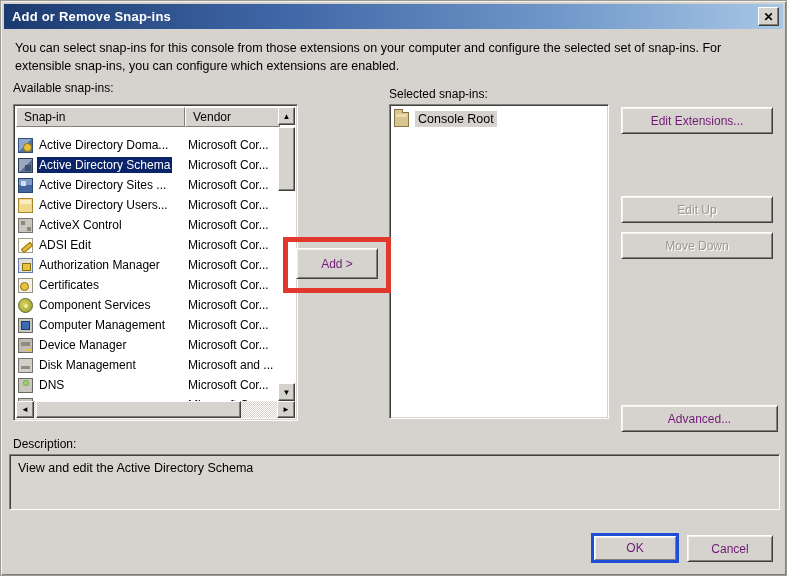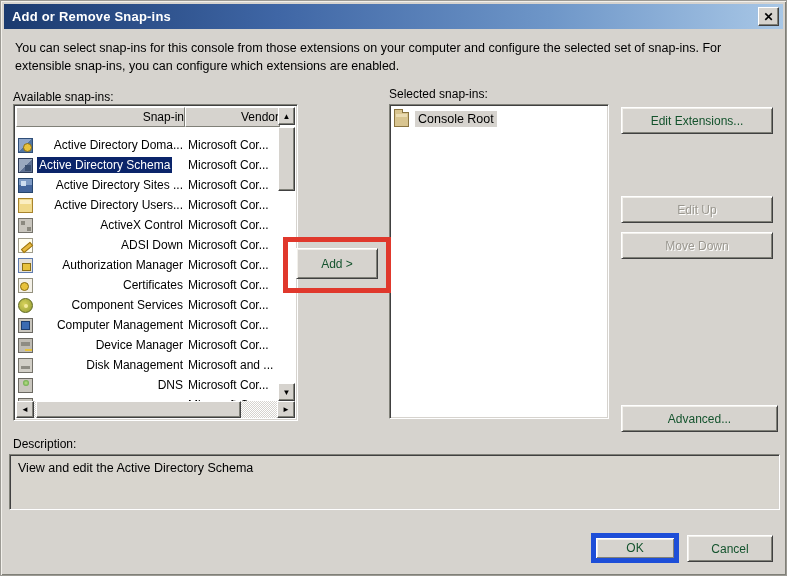--- a/index.html
+++ b/index.html
@@ -17,21 +17,21 @@
     box-shadow:inset -1px -1px 0 #808078;display:flex;align-items:center;justify-content:center;
     font-size:12px;font-weight:bold;color:#000;cursor:pointer;line-height:1;}
   
   .intro{position:absolute;left:14px;top:38px;width:758px;font-size:12.5px;line-height:18px;color:#000;}
   
   .grp-label{position:absolute;font-size:12px;color:#000;}
   
   .listview{position:absolute;left:12px;top:103px;width:285px;height:317px;background:#FFFFFF;
     border:1px solid;border-color:#808078 #FFFFFF #FFFFFF #808078;
     box-shadow:inset 1px 1px 0 #404040, inset -1px -1px 0 #D6D3CE;}
-  .lv-inner{position:absolute;inset:2px;overflow:hidden;background:#fff;text-align:right;}
+  .lv-inner{position:absolute;inset:2px;overflow:hidden;background:#fff;}
   .lv-header{display:flex;height:20px;position:relative;z-index:3;}
   .hdr-cell{background:#D6D3CE;border:1px solid;border-color:#FFFFFF #808078 #808078 #FFFFFF;
     font-size:12px;padding:2px 0 0 7px;color:#000;}
   .hdr-snapin{width:169px;}
   .hdr-vendor{width:95px;}
   .lv-rows{position:absolute;left:0;top:20px;right:17px;bottom:0;overflow:hidden;margin-top:8px;}
   .lv-row{display:flex;align-items:center;height:20px;font-size:12px;color:#000;padding-left:2px;}
   .lv-name{flex:0 0 148px;white-space:nowrap;overflow:hidden;padding:1px 2px;}
   .lv-name.hl{background:#0A246A;color:#FFFFFF;flex:0 0 auto;margin-right:4px;}
   .lv-vendor{white-space:nowrap;overflow:hidden;position:absolute;left:172px;}
@@ -81,23 +81,23 @@
   .i-dns-icon{background:#C9C6BE;border:1px solid #6B6962;}
   .i-dns-icon::after{left:4px;top:1px;width:6px;height:6px;background:radial-gradient(circle,#BCE08A,#4F9A34);border-radius:50%;}
   .i-event-viewer-icon{background:#C9C6BE;border:1px solid #6B6962;}
   .i-event-viewer-icon::after{right:1px;bottom:1px;width:6px;height:6px;background:#E8C23C;border-radius:50%;}
   .i-folder-icon{background:#D9C590;border:1px solid #8A7440;margin-right:6px;}
   .i-folder-icon::before{content:"";position:absolute;left:-1px;top:-4px;width:7px;height:3px;background:#D9C590;border:1px solid #8A7440;border-bottom:none;}
   .i-folder-icon::after{left:1px;top:1px;right:1px;height:3px;background:#EBDCB2;}
   
   .btn{background:#D6D3CE;border:1px solid;border-color:#FFFFFF #404040 #404040 #FFFFFF;
     box-shadow:inset 1px 1px 0 #F2F0EB,inset -1px -1px 0 #808078;
-    font-size:12px;color:#14532d;display:flex;align-items:center;justify-content:center;cursor:pointer;position:absolute;}
+    font-size:12px;color:#701a75;display:flex;align-items:center;justify-content:center;cursor:pointer;position:absolute;}
   .btn.disabled{color:#9B9890;text-shadow:1px 1px 0 #FFFFFF;cursor:default;}
-  .btn.default-btn{border:5px solid #1d4ed8;box-shadow:inset 1px 1px 0 #FFFFFF,inset -1px -1px 0 #808078,inset 2px 2px 0 #F2F0EB;}
+  .btn.default-btn{border:3px solid #1d4ed8;box-shadow:inset 1px 1px 0 #FFFFFF,inset -1px -1px 0 #808078,inset 2px 2px 0 #F2F0EB;}
   
   .red-box{position:absolute;left:282px;top:236px;width:108px;height:56px;border:5px solid #E0382C;z-index:6;}
   .add-btn{position:absolute;left:295px;top:247px;width:82px;height:31px;z-index:7;}
   
   .sel-list{position:absolute;left:388px;top:103px;width:220px;height:315px;background:#FFFFFF;
     border:1px solid;border-color:#808078 #FFFFFF #FFFFFF #808078;
     box-shadow:inset 1px 1px 0 #404040,inset -1px -1px 0 #D6D3CE;padding:6px 4px;}
   .sel-item{display:flex;align-items:center;font-size:12.5px;color:#000;}
   .sel-item .name{background:#D6D3CE;padding:1px 3px;}
   
@@ -120,21 +120,21 @@
 
 <div class="dialog">
 
   <div class="titlebar">
     <span class="title-text">Add or Remove Snap-ins</span>
     <span class="close-btn">✕</span>
   </div>
 
   <div class="intro">You can select snap-ins for this console from those extensions on your computer and configure the selected set of snap-ins. For extensible snap-ins, you can configure which extensions are enabled.</div>
 
-  <span class="grp-label" style="left:12px;top:89px;">Available snap-ins:</span>
+  <span class="grp-label" style="left:12px;top:80px;">Available snap-ins:</span>
 
   <div class="listview">
     <div class="lv-inner">
       <div class="lv-header">
         <div class="hdr-cell hdr-snapin">Snap-in</div>
         <div class="hdr-cell hdr-vendor">Vendor</div>
       </div>
       <div class="lv-rows">
           <div class="lv-row">
     <span class="li-icon i-ad-domains-icon"></span>
@@ -156,21 +156,21 @@
     <span class="lv-name">Active Directory Users...</span>
     <span class="lv-vendor">Microsoft Cor...</span>
   </div>
           <div class="lv-row">
     <span class="li-icon i-activex-icon"></span>
     <span class="lv-name">ActiveX Control</span>
     <span class="lv-vendor">Microsoft Cor...</span>
   </div>
           <div class="lv-row">
     <span class="li-icon i-adsi-edit-icon"></span>
-    <span class="lv-name">ADSI Down</span>
+    <span class="lv-name">ADSI Edit</span>
     <span class="lv-vendor">Microsoft Cor...</span>
   </div>
           <div class="lv-row">
     <span class="li-icon i-authorization-manager-icon"></span>
     <span class="lv-name">Authorization Manager</span>
     <span class="lv-vendor">Microsoft Cor...</span>
   </div>
           <div class="lv-row">
     <span class="li-icon i-certificates-icon"></span>
     <span class="lv-name">Certificates</span>

